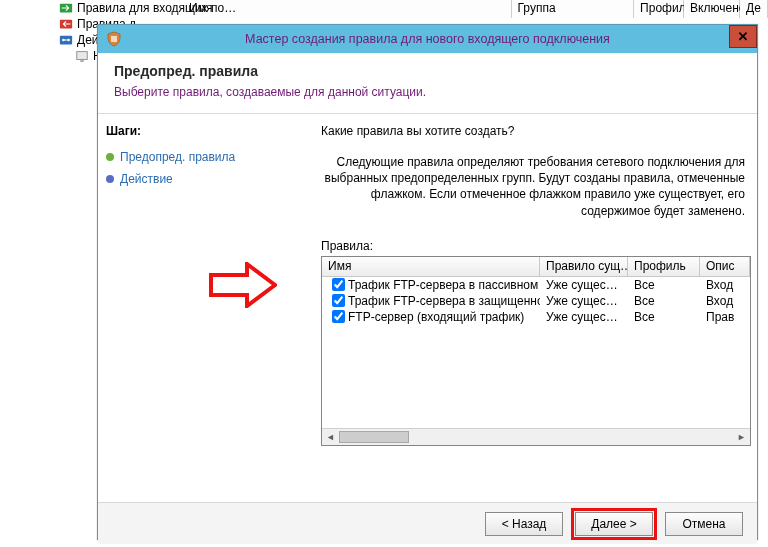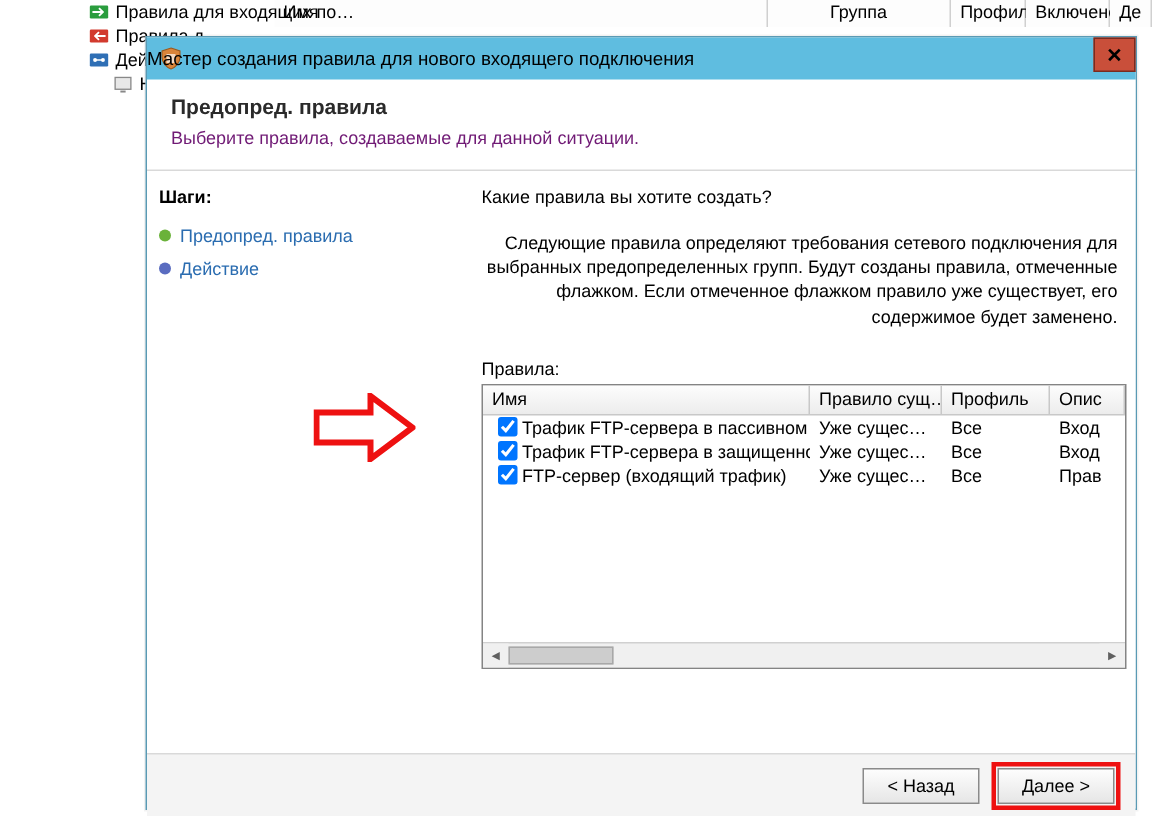--- a/index.html
+++ b/index.html
@@ -56,22 +56,23 @@
     display: flex;
     align-items: center;
     padding-left: 8px;
     position: relative;
   }
   .wiz-title .shield {
     width: 16px; height: 16px; margin-right: 6px;
   }
   .wiz-title .ttxt {
     flex: 1;
+    text-align: center;
     font-size: 12.5px;
-    color: #000000;
+    color: #701a75;
     margin-left: -30px;
   }
   .wiz-title .close {
     position: absolute; right: 0; top: 0;
     width: 28px; height: 23px;
     background: #c94f3a;
     border: 1px solid #7a2b1f;
     display: flex; align-items: center; justify-content: center;
     color: #000; font-weight: bold; font-size: 13px;
   }
@@ -205,21 +206,21 @@
     width: 68px; height: 46px;
     pointer-events:none;
   }
   
   .w-name   { width: 218px; }
   .w-exists { width: 88px; }
   .w-prof   { width: 72px; }
   .w-desc   { width: 50px; }
   
   .bw-name { width: 373px; }
-  .bw-group { width: 138px; text-align: center; }
+  .bw-group { width: 138px; }
   .bw-prof { width: 50px; }
   .bw-enab { width: 56px; }
   .bw-act  { width: 30px; }
 </style>
 </head>
 <body>
 
 <div class="bg-header-row">
   <div class="col bw-name">Имя</div>
   <div class="col bw-group">Группа</div>
@@ -339,18 +340,19 @@
           </div>
           <div class="arrow">►</div>
         </div>
       </div>
     </div>
   </div>
 
   <div class="footer">
     <button class="btn">&lt; Назад</button>
     <button class="btn highlight-next">Далее &gt;</button>
+    <button class="btn">Отмена</button>
   </div>
 </div>
 
 <svg class="red-arrow" viewBox="0 0 68 46">
   <path d="M2 13 H38 V2 L66 23 L38 44 V33 H2 Z" fill="none" stroke="#e11" stroke-width="4" stroke-linejoin="miter"></path>
 </svg>
 
 </body></html>

